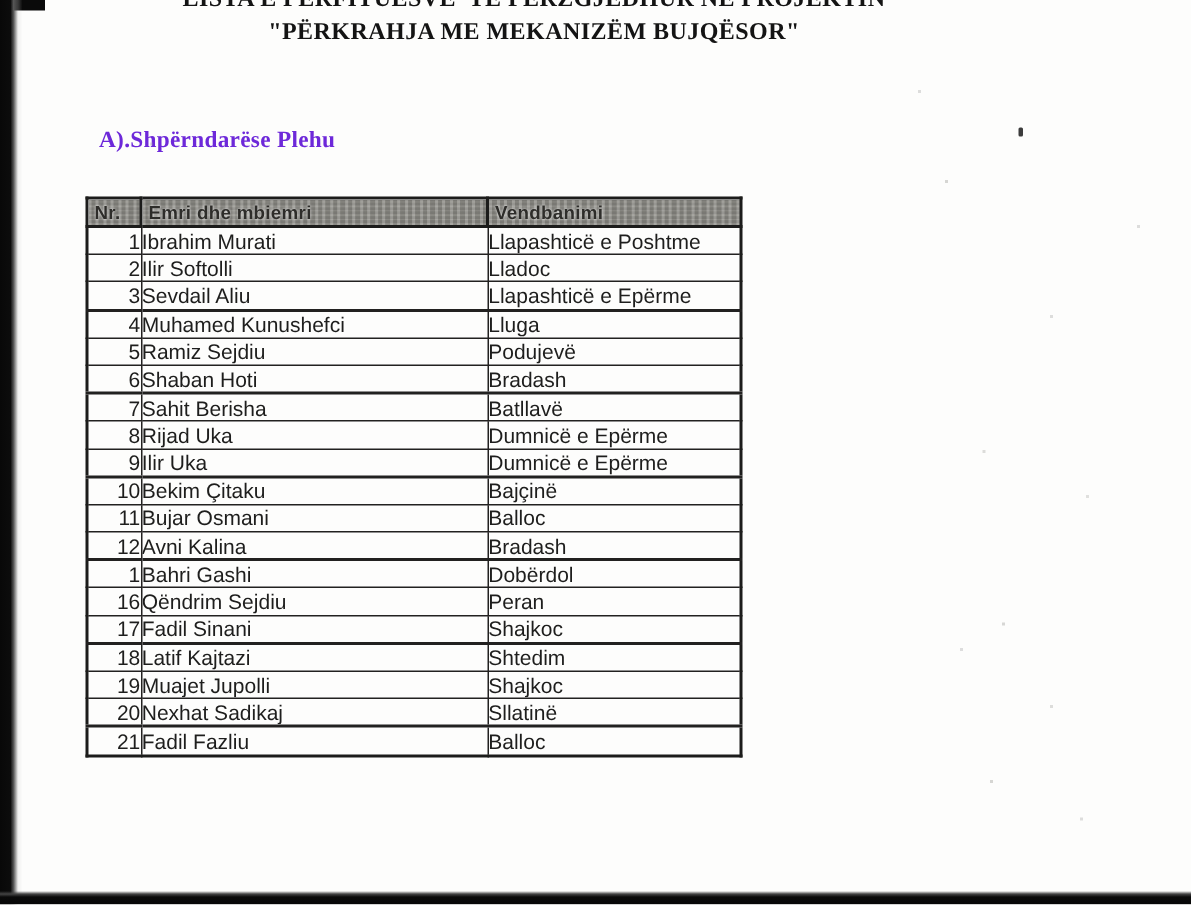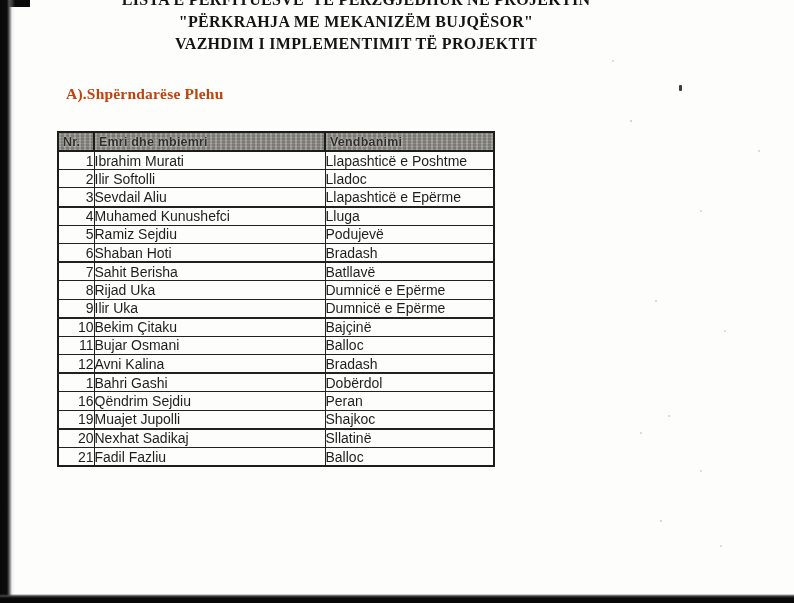--- a/index.html
+++ b/index.html
@@ -30,21 +30,21 @@
   
   .titles{
     position:absolute;left:12px;top:0;width:688px;text-align:center;
     font-family:"Liberation Serif",serif;font-weight:700;color:#141414;
     overflow:hidden;
   }
   .title-line{font-size:16px;line-height:22px;letter-spacing:.3px;white-space:pre;}
   .title-line.clipped{margin-top:-11px;}
   .section-label{
     position:absolute;left:66px;top:85px;
-    font-family:"Liberation Serif",serif;font-weight:700;font-size:15.5px;color:#c2410c;
+    font-family:"Liberation Serif",serif;font-weight:700;font-size:15.5px;color:#6d28d9;
     letter-spacing:.2px;
     text-align:center;
   }
   
   table.list{
     position:absolute;left:57px;top:131px;width:424px;
     border-collapse:collapse;table-layout:fixed;
     font-size:14px;color:#1e1e1d;
   }
   table.list td,table.list th{border:1.5px solid #222120;overflow:hidden;white-space:nowrap;}
@@ -70,21 +70,20 @@
   tr:nth-child(3n) td{border-bottom-width:2px;}
 </style>
 </head>
 <body>
 
 <div class="canvas">
 
   <div class="titles">
     <div class="title-line clipped">LISTA E PËRFITUESVE  TË PËRZGJEDHUR NË PROJEKTIN</div>
     <div class="title-line">"PËRKRAHJA ME MEKANIZËM BUJQËSOR"</div>
-    <div class="title-line">VAZHDIM I IMPLEMENTIMIT TË PROJEKTIT</div>
   </div>
 
   <div class="section-label">A).Shpërndarëse Plehu</div>
 
   <table class="list">
     <thead>
       <tr>
         <th class="h-nr">Nr.</th>
         <th class="h-name">Emri dhe mbiemri</th>
         <th class="h-place">Vendbanimi</th>
@@ -155,20 +154,30 @@
           <td class="c-nr">1</td>
           <td class="c-name">Bahri Gashi</td>
           <td class="c-place">Dobërdol</td>
         </tr>
         <tr>
           <td class="c-nr">16</td>
           <td class="c-name">Qëndrim Sejdiu</td>
           <td class="c-place">Peran</td>
         </tr>
         <tr>
+          <td class="c-nr">17</td>
+          <td class="c-name">Fadil Sinani</td>
+          <td class="c-place">Shajkoc</td>
+        </tr>
+        <tr>
+          <td class="c-nr">18</td>
+          <td class="c-name">Latif Kajtazi</td>
+          <td class="c-place">Shtedim</td>
+        </tr>
+        <tr>
           <td class="c-nr">19</td>
           <td class="c-name">Muajet Jupolli</td>
           <td class="c-place">Shajkoc</td>
         </tr>
         <tr>
           <td class="c-nr">20</td>
           <td class="c-name">Nexhat Sadikaj</td>
           <td class="c-place">Sllatinë</td>
         </tr>
         <tr>

